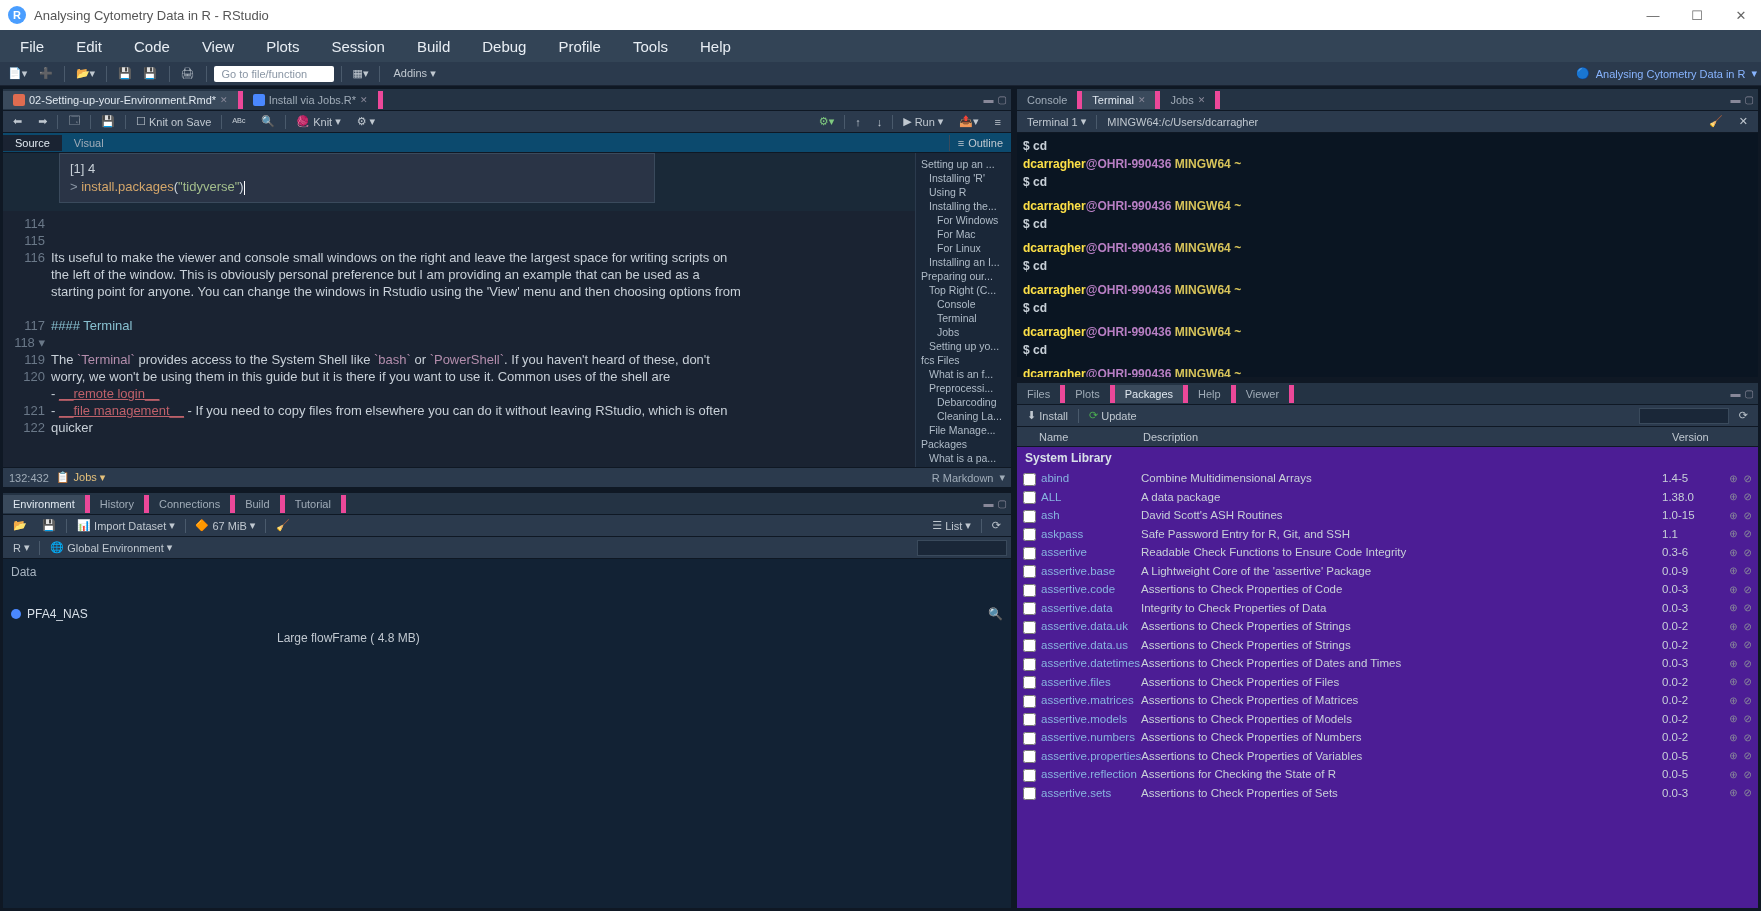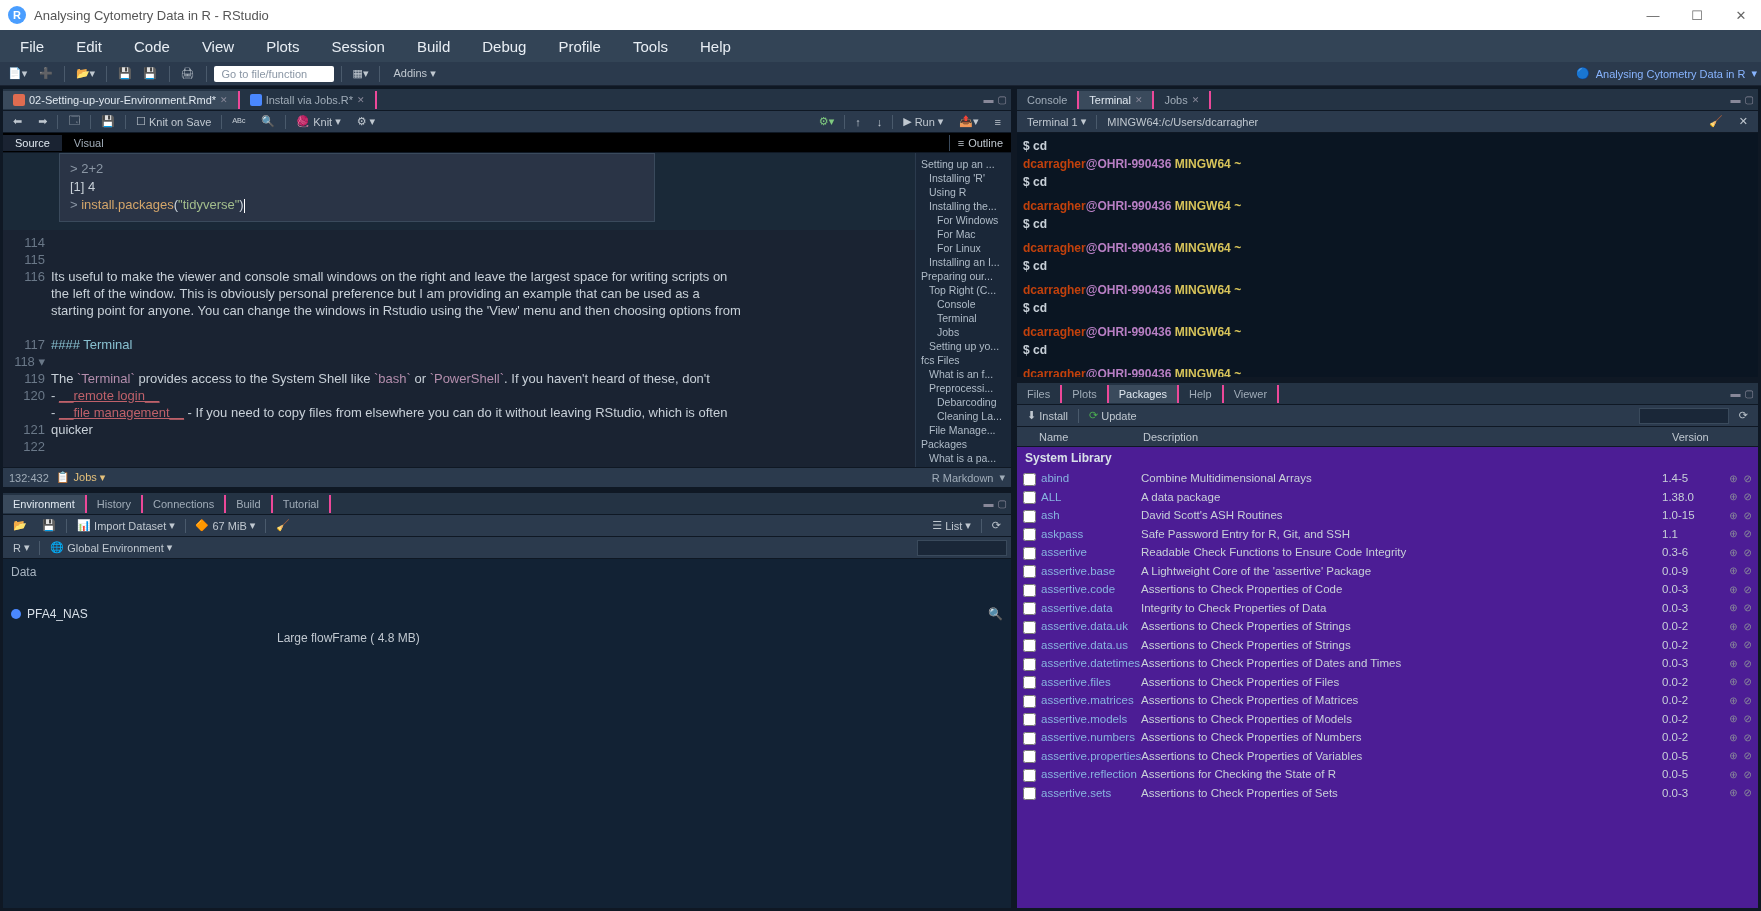--- a/index.html
+++ b/index.html
@@ -23,35 +23,35 @@
 .maintoolbar .right { margin-left:auto; display:flex; align-items:center; gap:6px; color:#88b4ff;}
 .addins {  padding:2px 6px; color:#c0c8d0;}
 
 
 .layout { display:grid; grid-template-columns:1010px 1fr; grid-template-rows:1fr; height:calc(911px - 30px - 32px - 24px); gap:4px; padding:2px; background:#0f1824;}
 .left-col { display:flex; flex-direction:column; gap:4px;}
 .right-col { display:flex; flex-direction:column; gap:4px;}
 
 .pane { background:#1a2938; border:1px solid #0f1824; display:flex; flex-direction:column; overflow:hidden;}
 .pane .tabs { height:22px; background:#243344; display:flex; align-items:center; font-size:11px; border-bottom:1px solid #0f1824;}
-.pane .tabs .tab { padding:3px 10px; border-right:2px solid #ec4899; cursor:pointer; display:flex; align-items:center; gap:4px; color:#a0acb8;}
+.pane .tabs .tab { padding:3px 10px; border-right:5px solid #ec4899; cursor:pointer; display:flex; align-items:center; gap:4px; color:#a0acb8;}
 .pane .tabs .tab.active { background:#3a4a5c; color:#e0e8f0;}
 .pane .tabs .tab .close-x { font-size:9px; color:#889;}
 .pane .tabs .win-ctrls { margin-left:auto; display:flex; gap:4px; padding-right:4px; }
 .pane .tabs .win-ctrls span { font-size:10px; color:#889; cursor:pointer;}
 
 .pane .subbar { height:22px; background:#2b3a4d; display:flex; align-items:center; padding:0 4px; gap:4px; font-size:11px; border-bottom:1px solid #0f1824;}
 .pane .subbar .btn { padding:2px 6px; cursor:pointer; display:flex; align-items:center; gap:3px; color:#c0c8d0;}
 .pane .subbar .sep { width:1px; height:14px; background:#4a5a6c;}
 .pane .subbar .right { margin-left:auto; display:flex; align-items:center; gap:4px;}
 .pane .subbar input { background:#1a2738; border:1px solid #3a4a5c; color:#c0c8d0; padding:1px 4px; font-size:11px; width:90px;}
 
 
 .source-pane { flex:0 0 400px;}
-.srcvis { height:20px; background:#000000; display:flex; align-items:center; font-size:11px; border-bottom:1px solid #0f1824;}
+.srcvis { height:20px; background:#0c4a6e; display:flex; align-items:center; font-size:11px; border-bottom:1px solid #0f1824;}
 .srcvis .sv-tab { padding:2px 12px; cursor:pointer; color:#a0acb8;}
 .srcvis .sv-tab.active { background:#1a2332; color:#e0e8f0;}
 .srcvis .outline-btn { margin-left:auto; padding:2px 8px; cursor:pointer; color:#c0c8d0; display:flex; align-items:center; gap:4px; border-left:1px solid #3a4a5c;}
 .editor-wrap { display:flex; flex:1; overflow:hidden; position:relative;}
 .code-area { flex:1; background:#1a2332; font-family:'Consolas','Courier New',monospace; font-size:13px; line-height:1.35; padding:4px 0 4px 0; overflow:hidden; display:flex;}
 .gutter { width:48px; text-align:right; padding-right:6px; color:#6a7888; user-select:none;}
 .gutter .ln { height:17px; }
 .code-lines { flex:1; color:#c8d0d8;}
 .code-lines .cl { height:17px; white-space:pre;}
 .code-chunk { background:#2a3446; border:1px solid #3a4a5c; margin:0 260px 8px 56px; padding:6px 10px; font-family:'Consolas',monospace; font-size:13px; line-height:1.4;}
@@ -77,21 +77,21 @@
 .env-body .row { display:flex; padding:2px 0; align-items:center;}
 .env-body .row .dot { width:10px; height:10px; border-radius:50%; background:#4a88ff; margin-right:6px;}
 .env-body .row .name { width:250px; color:#d8e0e8;}
 .env-body .row .val { color:#c0c8d0;margin-top:48px;}
 .env-body .row .mag { margin-left:auto; color:#889; cursor:pointer;}
 
 
 .term-pane { flex:0 0 290px;}
 .term-body { flex:1; background:#0a1522; font-family:'Consolas',monospace; font-size:12px; padding:4px 6px; line-height:1.5; overflow:hidden;}
 .term-body .tl { white-space:pre;font-weight:bold;}
-.t-user { color:#c2410c;}
+.t-user { color:#fde047;}
 .t-host { color:#b87fc4;}
 .t-path { color:#d8c45a;}
 .t-prompt { color:#c8d0d8;}
 
 
 .pkg-pane { flex:1;}
 .pkg-header { height:20px; background:#2b3a4d; display:flex; align-items:center; font-size:11px; padding:0 6px; color:#c0c8d0; border-bottom:1px solid #0f1824;}
 .pkg-header .col-n { flex:0 0 120px; padding-left:16px;}
 .pkg-header .col-d { flex:1;}
 .pkg-header .col-v { flex:0 0 80px;}
@@ -206,21 +206,20 @@
         </div>
       </div>
       <div class="srcvis">
         <div class="sv-tab active">Source</div>
         <div class="sv-tab">Visual</div>
         <div class="outline-btn">≡ <span>Outline</span></div>
       </div>
       <div class="editor-wrap">
         <div style="flex:1; display:flex; flex-direction:column; overflow:hidden;">
           <div class="code-chunk">
-            <div class="out"><span class="prompt">&gt; 2+2</span></div>
             <div class="out">[1] 4</div>
             <div><span class="prompt">&gt; </span><span class="fn">install.packages</span><span>(</span><span class="str">"tidyverse"</span><span>)</span><span style="border-left:1px solid #fff; display:inline-block; height:14px; vertical-align:middle;"></span></div>
           </div>
           <div class="code-area">
             <div class="gutter">
               <div class="ln">114</div>
                 <div class="ln">115</div>
                 <div class="ln">116</div>
                 <div class="ln"></div>
                 <div class="ln"></div>
@@ -237,20 +236,21 @@
             <div class="code-lines">
               <div class="cl"></div>
               <div class="cl"></div>
               <div class="cl">Its useful to make the viewer and console small windows on the right and leave the largest space for writing scripts on</div>
               <div class="cl">the left of the window. This is obviously personal preference but I am providing an example that can be used as a</div>
               <div class="cl">starting point for anyone. You can change the windows in Rstudio using the 'View' menu and then choosing options from</div>
               <div class="cl"></div>
               <div class="cl"><span class="c-h4">#### Terminal</span></div>
               <div class="cl"></div>
               <div class="cl"><span>The </span><span class="c-code">`Terminal`</span><span> provides access to the System Shell like </span><span class="c-code">`bash`</span><span> or </span><span class="c-code">`PowerShell`</span><span>. If you haven't heard of these, don't</span></div>
+              <div class="cl">worry, we won't be using them in this guide but it is there if you want to use it. Common uses of the shell are</div>
               <div class="cl"><span>- </span><span class="c-link">__remote login__</span></div>
               <div class="cl"><span>- </span><span class="c-link">__file management__</span><span> - If you need to copy files from elsewhere you can do it without leaving RStudio, which is often</span></div>
               <div class="cl">quicker</div>
 
             </div>
           </div>
         </div>
         <div class="outline-panel" id="outline-panel">
         <div class="oi indent0">Setting up an ...</div>
             <div class="oi indent1">Installing 'R'</div>

